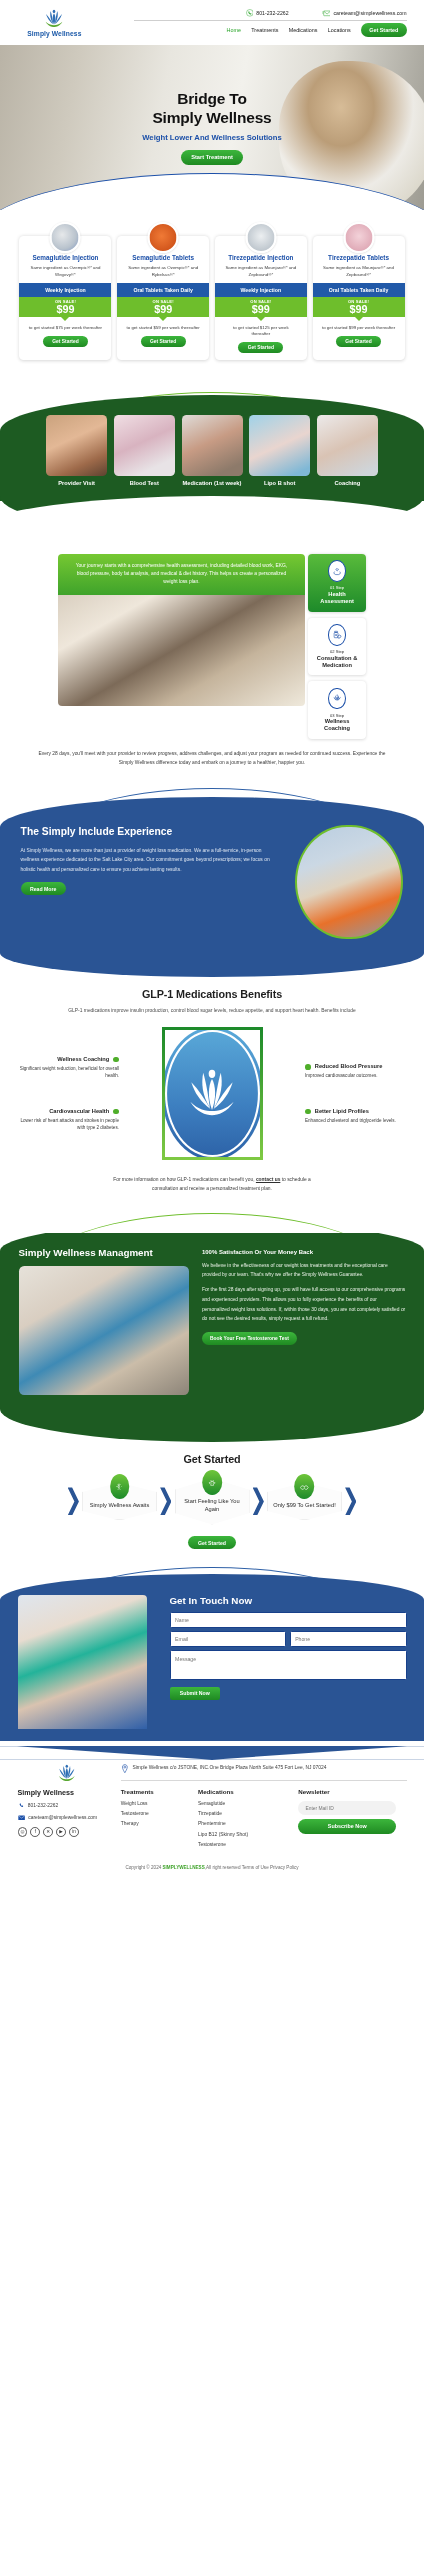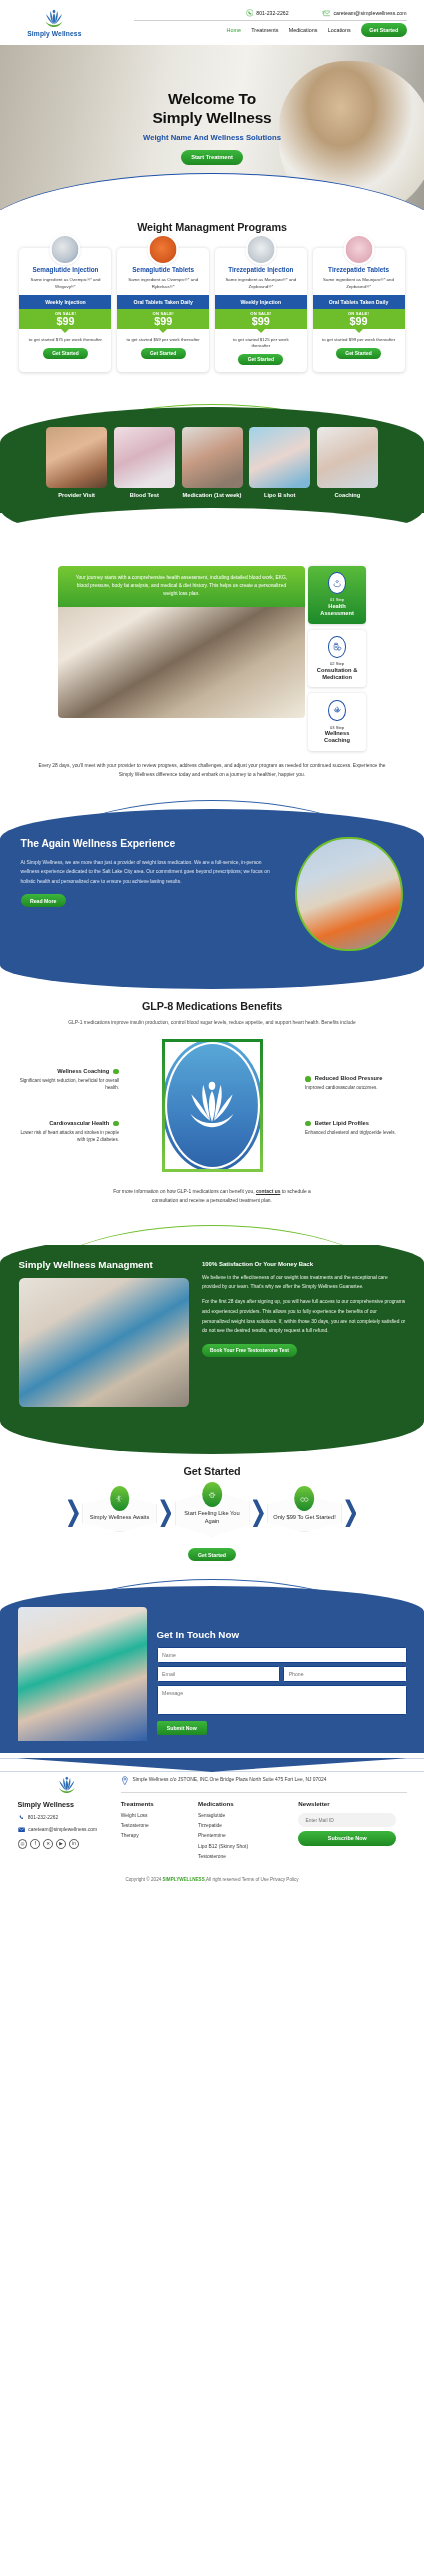--- a/index.html
+++ b/index.html
@@ -246,21 +246,21 @@
     display:flex; align-items:center; justify-content:center; z-index: 4;
   }
   .gs-label { font-size: 5.7px; color:#2b2b2b; line-height: 1.45; }
   .gs-btn { margin-top: 11.3px; font-size: 5.2px; padding: 3.6px 10.3px; }
 
   
   .ct-arc { height: 26px; background:#fff; position:relative; overflow:hidden; }
   .ct-arc .arc { position:absolute; left:6%; top:8.2px; width:88%; height:62px; border-radius:50% 50% 0 0/100% 100% 0 0; border-top:1.5px solid #2d5fa6; }
   .contact {
     background:#2a5494; margin-top:-10.3px; border-radius: 50% 50% 0 0 / 26px 26px 0 0;
-    padding: 20.6px 17.5px 12.4px 17.5px; display:flex; gap: 10px; align-items: flex-end; position: relative;
+    padding: 20.6px 17.5px 12.4px 17.5px; display:flex; gap: 23px; align-items: flex-start; position: relative;
   }
   .ct-photo {
     width: 129px; height: 134px;
     background: linear-gradient(160deg,#dfe6ee 0%, #e8dcd0 26%, #23b39a 46%, #d9c3b0 64%, #2f5fa8 100%);
     border-radius: 4.1px 4.1px 0 0;
   }
   .ct-right { flex:1; padding-bottom: 6.2px; }
   .ct-h2 { color:#fff; font-size: 9.8px; font-weight:bold; }
   .ct-form { margin-top: 6.2px; }
   .ct-input {
@@ -361,30 +361,29 @@
         <a class="nav-link" href="#">Treatments</a>
         <a class="nav-link" href="#">Medications</a>
         <a class="nav-link" href="#">Locations</a>
         <button class="btn-green">Get Started</button>
       </div>
     </div>
   </div>
 
   <div class="hero">
     <div class="hero-inner">
-      <div class="hero-h1">Welcome To</div>
+      <div class="hero-h1">Bridge To</div>
       <div class="hero-h1">Simply Wellness</div>
-      <div class="hero-sub">Weight Name And Wellness Solutions</div>
+      <div class="hero-sub">Weight Lower And Wellness Solutions</div>
       <button class="btn-green hero-btn">Start Treatment</button>
     </div>
     <div class="hero-bottom-curve"></div>
   </div>
 
   <div class="programs">
-    <div class="section-title">Weight Managment Programs</div>
     <div class="cards">
 
       <div class="card">
         <div class="card-img ci-1"></div>
         <div class="card-title">Semaglutide Injection</div>
         <div class="card-sub">Same ingredient as Ozempic®* and Wegovy®*</div>
         <div class="card-band">Weekly Injection</div>
         <div class="card-sale">
           <div class="lbl">ON SALE!</div>
           <div class="price">$99</div>
@@ -516,31 +515,31 @@
     </div>
     <div class="how-foot">Every 28 days, you'll meet with your provider to review progress, address challenges, and adjust your program as needed for continued success. Experience the Simply Wellness difference today and embark on a journey to a healthier, happier you.</div>
   </div>
 
   <div>
     <div class="exp-arc">
         <div class="arc"></div>
       </div>
     <div class="exp">
       <div class="exp-left">
-        <div class="exp-h2">The Again Wellness Experience</div>
+        <div class="exp-h2">The Simply Include Experience</div>
         <div class="exp-p">At Simply Wellness, we are more than just a provider of weight loss medication. We are a full-service, in-person wellness experience dedicated to the Salt Lake City area. Our commitment goes beyond prescriptions; we focus on holistic health and personalized care to ensure you achieve lasting results.</div>
         <button class="btn-green exp-btn">Read More</button>
       </div>
       <div class="exp-photo"></div>
     </div>
     <div class="exp-bottom"></div>
   </div>
 
   <div class="glp">
-    <div class="section-title">GLP-8 Medications Benefits</div>
+    <div class="section-title">GLP-1 Medications Benefits</div>
     <div class="glp-sub">GLP-1 medications improve insulin production, control blood sugar levels, reduce appetite, and support heart health. Benefits include</div>
     <div class="glp-diagram">
       <div class="glp-col left">
         <div>
           <div class="glp-row rev">
             <span class="glp-dot"></span>
             <span class="glp-item-title">Wellness Coaching</span>
           </div>
           <div class="glp-item-desc">Significant weight reduction, beneficial for overall health.</div>
         </div>

